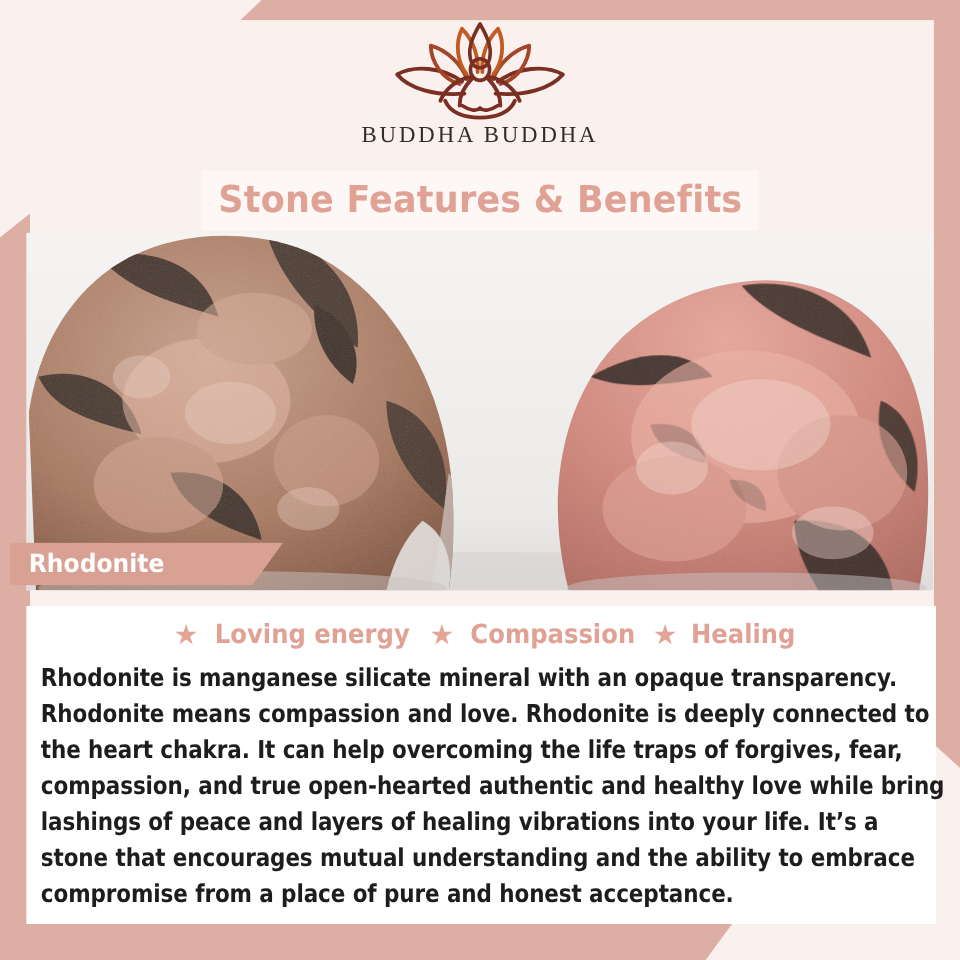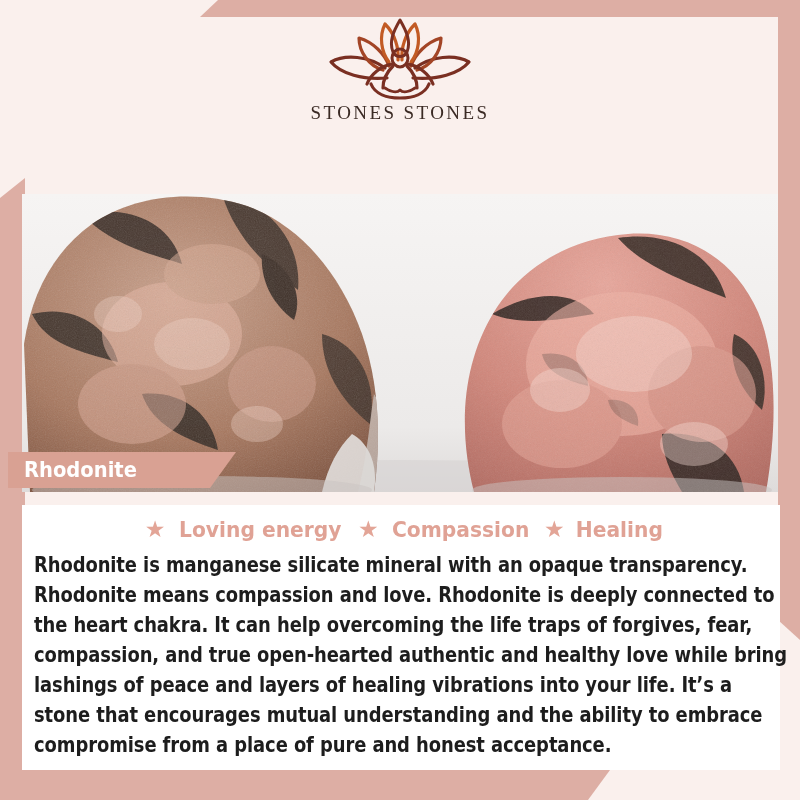--- a/index.html
+++ b/index.html
@@ -226,23 +226,26 @@
           <path d="M83 46 C 94 48, 104 56, 108 66" stroke="#7a2f22" stroke-width="3.2"></path>
 
           <path d="M68 48 C 62 54, 58 62, 58 70" stroke="#7a2f22" stroke-width="3.2"></path>
           <path d="M82 48 C 88 54, 92 62, 92 70" stroke="#7a2f22" stroke-width="3.2"></path>
 
           <path d="M46 66 C 50 76, 62 80, 75 80 C 88 80, 100 76, 104 66" stroke="#7a2f22" stroke-width="3.2"></path>
           <path d="M60 70 C 66 74, 72 75, 75 72 C 78 75, 84 74, 90 70" stroke="#7a2f22" stroke-width="3"></path>
         </g>
       </svg>
     </span>
-    <div class="brand-name">STONES STONES</div>
-  </div>
-
+    <div class="brand-name">BUDDHA BUDDHA</div>
+  </div>
+
+  <div class="title-banner">
+    <div class="title-text">Stone Features &amp; Benefits</div>
+  </div>
 
   <div class="photo">
     <svg viewBox="0 0 756 298" preserveAspectRatio="xMidYMid slice" xmlns="http://www.w3.org/2000/svg">
       <defs>
         <linearGradient id="bg" x1="0" y1="0" x2="0" y2="1">
           <stop offset="0" stop-color="#f6f4f3"></stop>
           <stop offset="0.78" stop-color="#eceae9"></stop>
           <stop offset="1" stop-color="#dedbda"></stop>
         </linearGradient>
         <radialGradient id="rockA" cx="0.4" cy="0.35" r="0.85">

